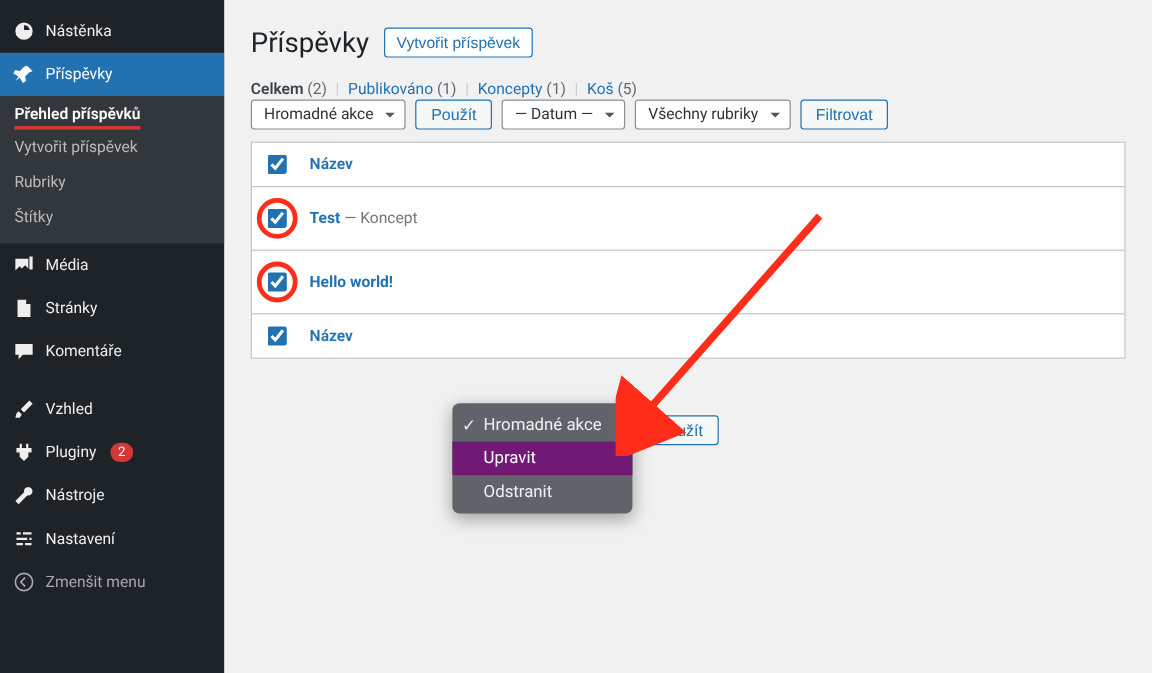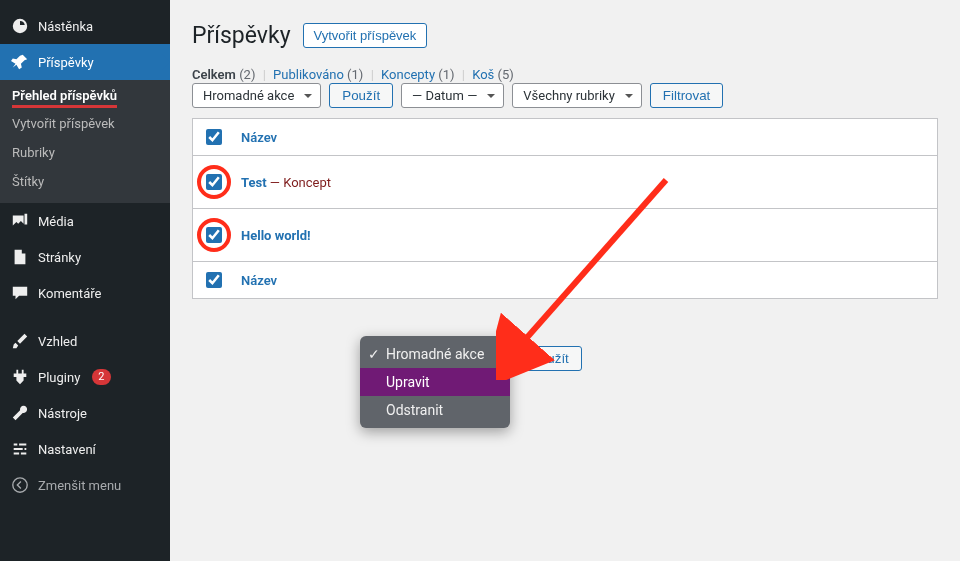--- a/index.html
+++ b/index.html
@@ -1,19 +1,19 @@
 <!DOCTYPE html>
 <html><head>
 <meta charset="utf-8">
 <style>
   * { box-sizing: border-box; margin: 0; padding: 0; }
   html, body { height: 100%; font-family: -apple-system, "Segoe UI", Roboto, sans-serif; font-size: 13px; color: #3c434a; }
   body { display: flex; background: #f1f1f1; }
   
-  .sidebar { width: 170px; background: #1d2327; color: #c3c4c7; display: flex; flex-direction: column; padding-top: 8px; }
+  .sidebar { width: 187px; background: #1d2327; color: #c3c4c7; display: flex; flex-direction: column; padding-top: 8px; }
   .side-item { display: flex; align-items: center; gap: 8px; padding: 8px 10px; color: #eee; cursor: pointer; position: relative; }
   .side-item .ic { width: 20px; height: 20px; display:flex; align-items:center; justify-content:center; }
   .side-item .ic svg { fill: currentColor; }
   .side-item.current { background: #2271b1; color: #fff; }
   .side-item.current::after {
     content:""; position:absolute; right:-8px; top:50%; transform:translateY(-50%);
     border:8px solid transparent; border-left-color:#2271b1;
   }
   .side-sub { background: #32373c; padding: 4px 0 8px 0; }
   .side-sub-item { padding: 6px 12px; color: #bbb; font-size:13px; cursor:pointer; }
@@ -36,21 +36,21 @@
   .select-like::after { content:""; position:absolute; right:8px; top:50%; width:0;height:0; border:4px solid transparent; border-top-color:#555; transform:translateY(-25%); }
   .btn-sec { border:1px solid #2271b1; color:#2271b1; background:#f6f7f7; padding:4px 12px; border-radius:3px; cursor:pointer; }
   
   .list-table { border:1px solid #c3c4c7; background:#fff; }
   .row { display:flex; align-items:center; gap:16px; padding:10px 10px; border-top:1px solid #c3c4c7; }
   .row:first-child { border-top:none; }
   .row .cb { width:22px; display:flex; justify-content:center; align-items:center; position:relative; }
   .row .title-link { color:#2271b1; font-weight:700; cursor:pointer; }
   .row.head .col-name { color:#2271b1; font-weight:600; }
   .row .col-name { color:#2271b1; }
-  .row .status-draft { color:#7f1d1d; font-weight:400; }
+  .row .status-draft { color:#737373; font-weight:400; }
   .row.body { padding:18px 10px; }
   input.cb-box { width:16px; height:16px; accent-color:#2271b1; border-radius:3px; }
   .cb .ring { position:absolute; width:34px; height:34px; border:4px solid #ff2d1a; border-radius:50%; left:50%; top:50%; transform:translate(-50%,-50%); pointer-events:none; }
   
   .action-pop { position:absolute; left:190px; top:336px; background:#60646a; border-radius:6px; padding:4px 0; box-shadow:0 4px 14px rgba(0,0,0,.35); min-width:150px; }
   .action-pop .item { padding:6px 14px 6px 26px; color:#f0f0f0; font-size:14px; position:relative; cursor:pointer; }
   .action-pop .item.checked::before { content:"✓"; position:absolute; left:8px; }
   .action-pop .item.sel { background:#701a75; color:#fff; }
   
   .apply-below { position:absolute; left:348px; top:346px; }

